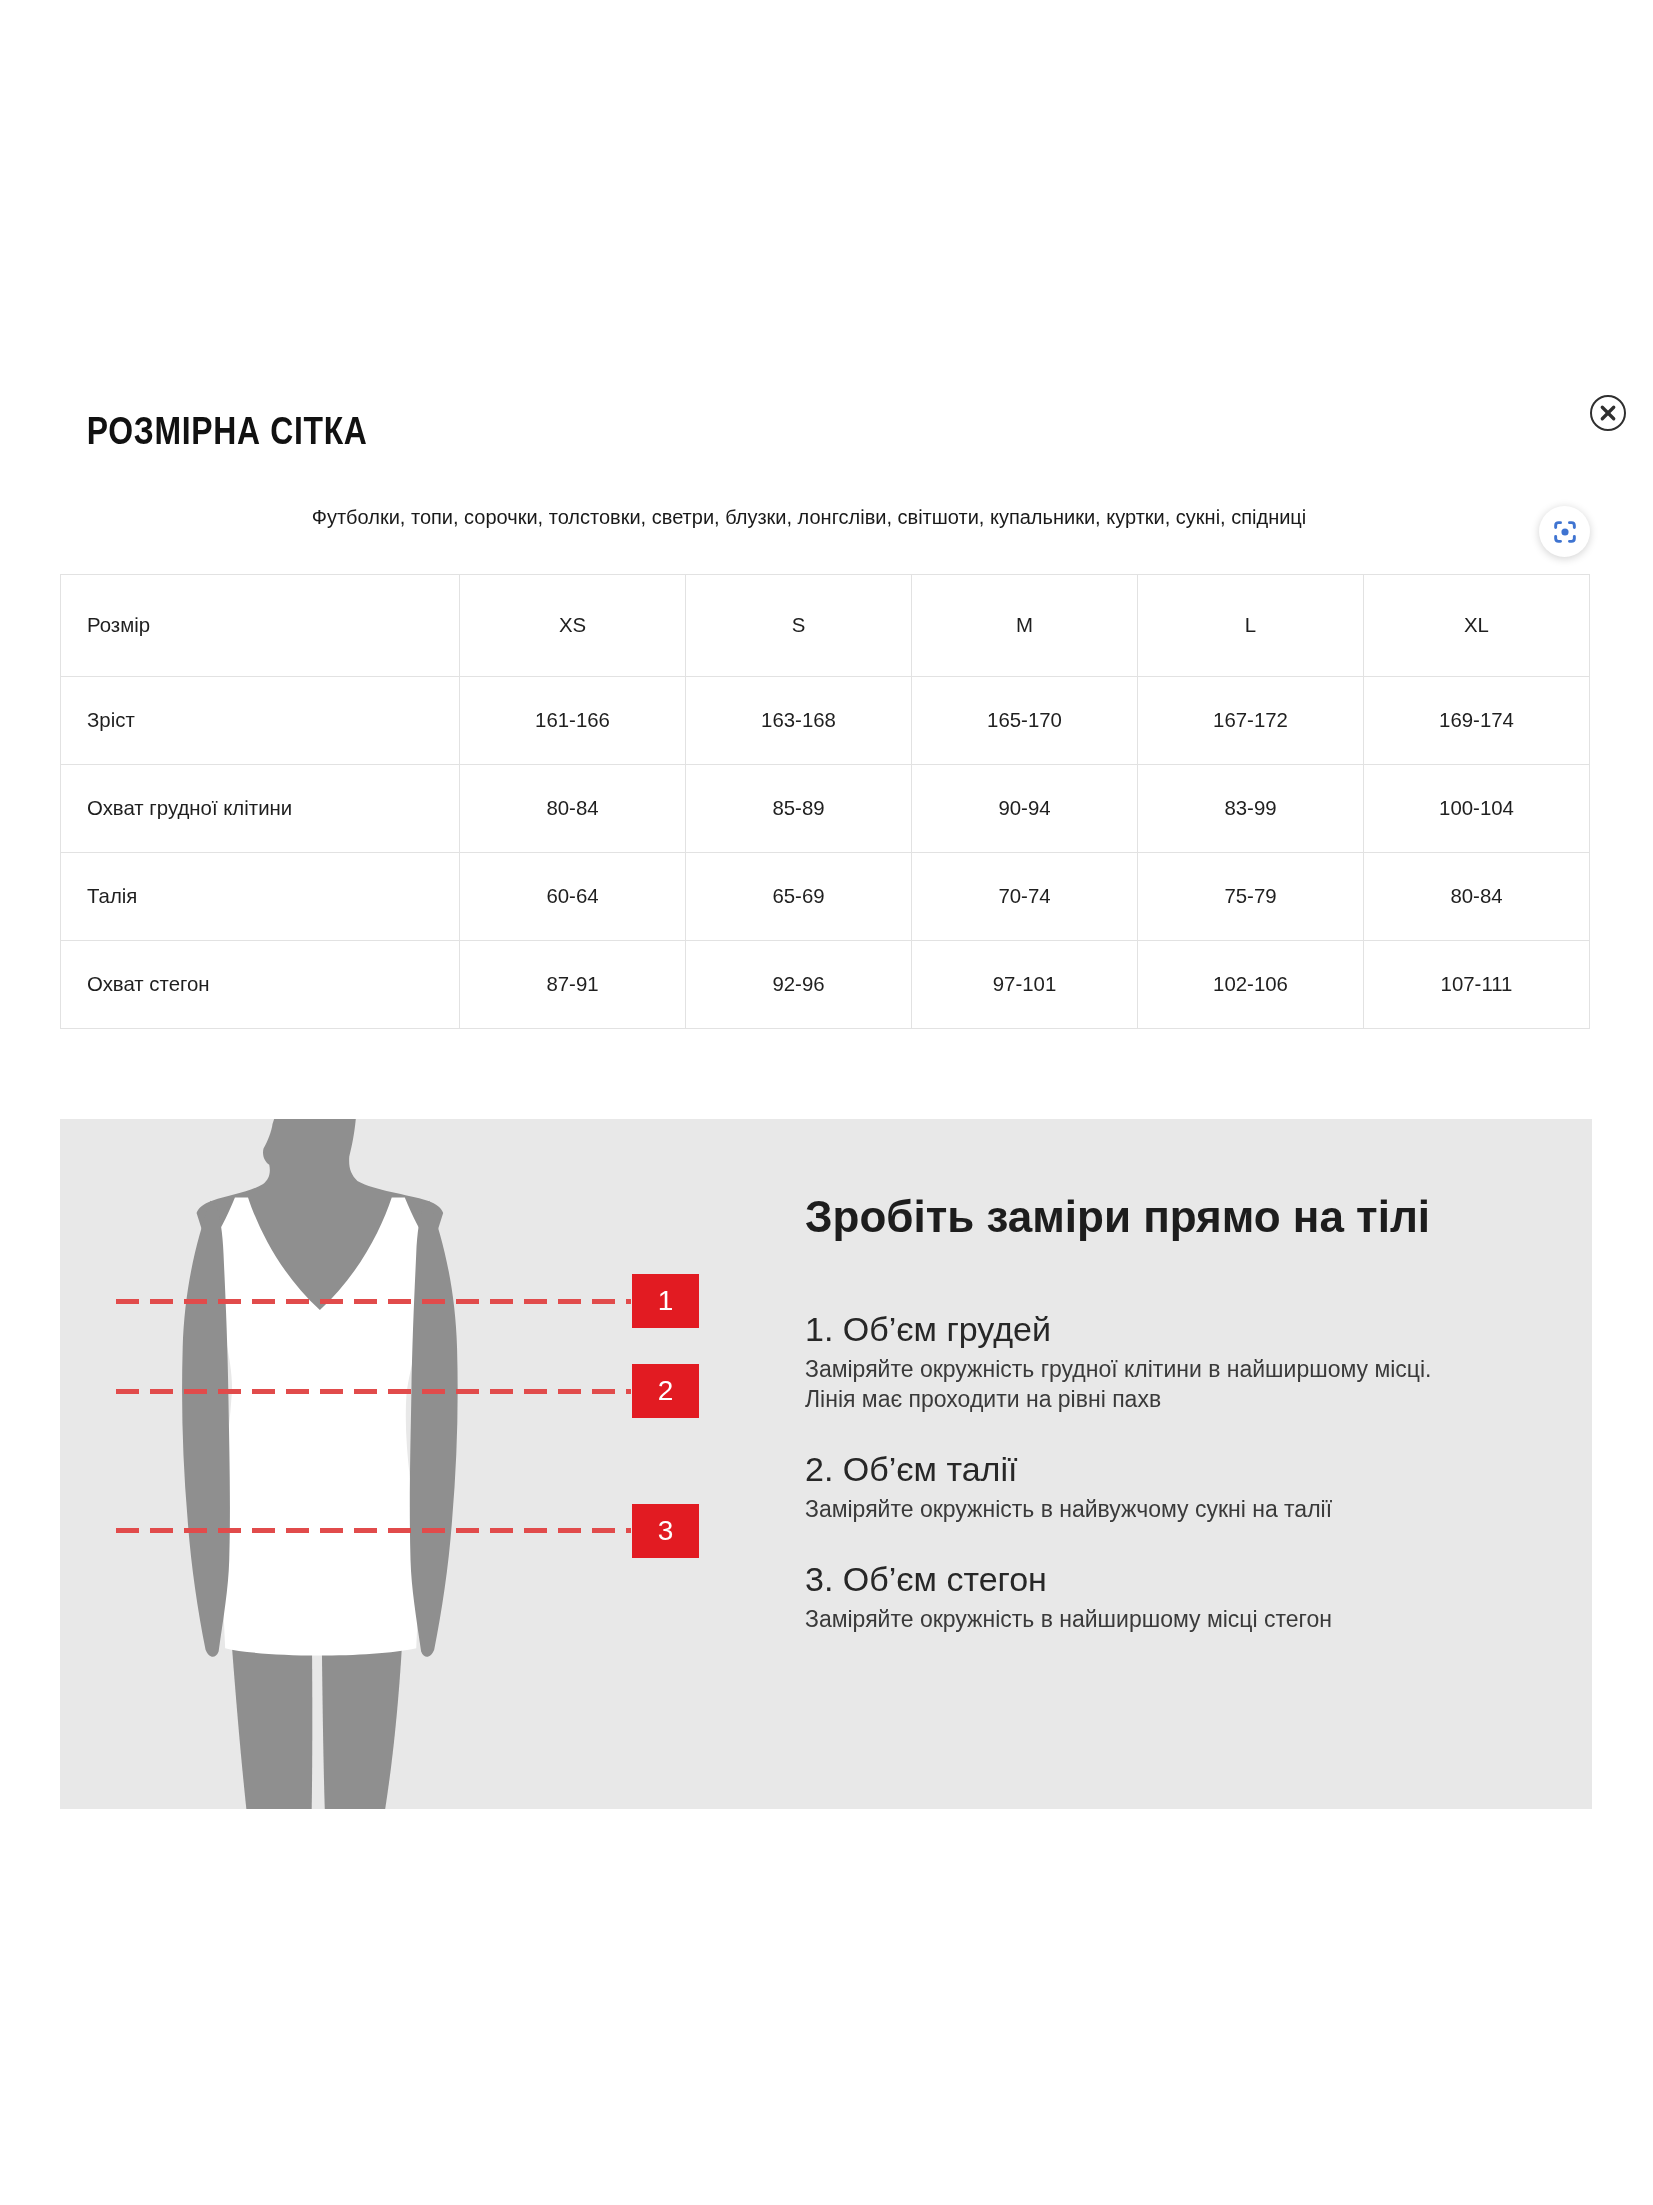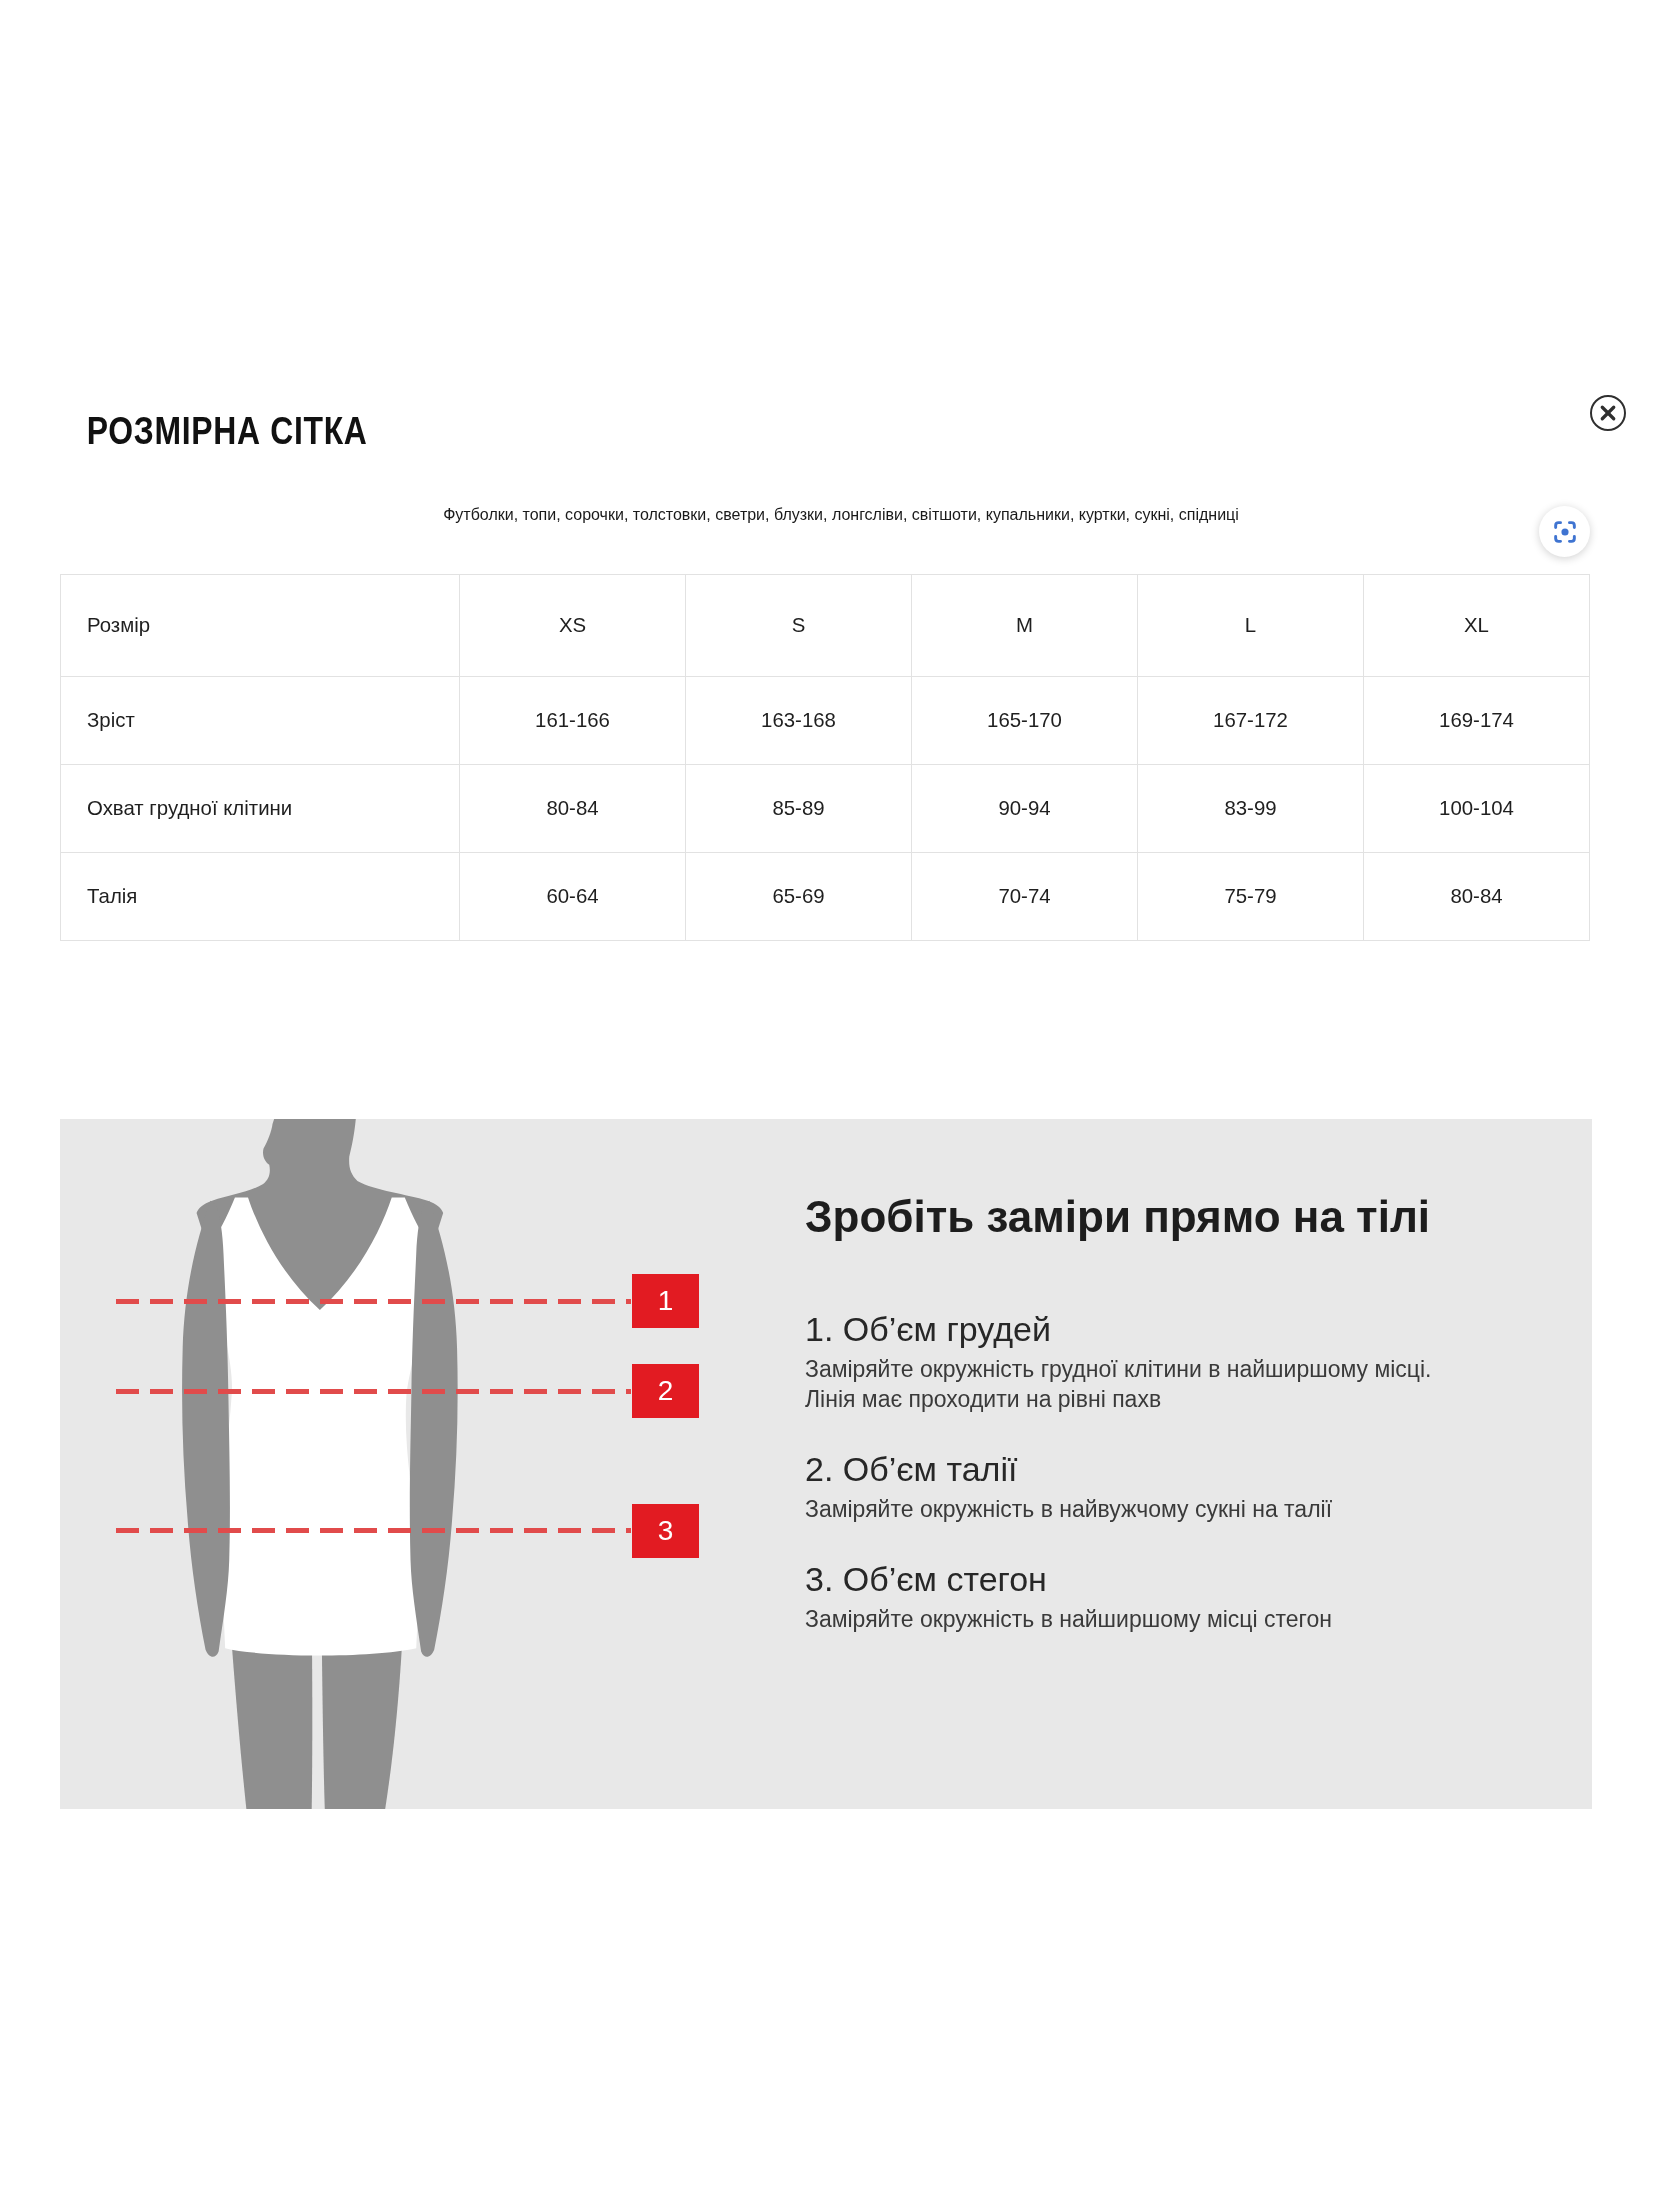--- a/index.html
+++ b/index.html
@@ -10,21 +10,21 @@
   *{margin:0;padding:0;box-sizing:border-box}
   html,body{width:1654px;height:2205px;background:var(--c-page_bg);
     font-family:"Liberation Sans","DejaVu Sans",sans-serif;position:relative;overflow:hidden}
 
   .abs{position:absolute}
 
   
   .title-wrap{left:60px;top:410px;width:1530px;text-align:left}
   .title-inner{display:inline-block;font-size:38px;font-weight:700;color:#111;
     letter-spacing:0.8px;transform:scaleX(.84);transform-origin:center;white-space:nowrap}
-  .subtitle{left:76px;top:506px;width:1530px;text-align:center;font-size:16px;color:#1a1a1a}
+  .subtitle{left:44px;top:506px;width:1530px;text-align:center;font-size:20px;color:#1a1a1a}
 
   .close-btn{left:1590px;top:395px;width:36px;height:36px;border-radius:50%;
     border:2.5px solid var(--c-close_dark);display:flex;align-items:center;justify-content:center;
     background:transparent;cursor:pointer}
   .lens-btn{left:1539px;top:506px;width:51px;height:51px;border-radius:50%;background:#fff;
     box-shadow:0 1.6px 8.2px rgba(0,0,0,.18);display:flex;align-items:center;justify-content:center;cursor:pointer}
 
   
   table.size-table{left:60px;top:574px;width:1530px;position:absolute;border-collapse:collapse;table-layout:fixed}
   .size-table th,.size-table td{border:0.8px solid var(--c-table_border);font-size:20.4px;font-weight:400;
@@ -113,20 +113,28 @@
       <td>83-99</td>
       <td>100-104</td>
     </tr>
     <tr>
       <td class="lbl">Талія</td>
       <td>60-64</td>
       <td>65-69</td>
       <td>70-74</td>
       <td>75-79</td>
       <td>80-84</td>
+    </tr>
+    <tr>
+      <td class="lbl">Охват стегон</td>
+      <td>87-91</td>
+      <td>92-96</td>
+      <td>97-101</td>
+      <td>102-106</td>
+      <td>107-111</td>
     </tr>
   </tbody>
 </table>
 
 <div class="abs panel">
 
   <svg class="fig" width="572" height="690" viewBox="0 0 700 845">
 
     <path fill="var(--c-silhouette_gray)" d="M207 600 C214 700,222 790,228 845 L308 845 C309 780,309 700,308 605 Z"></path>
     <path fill="var(--c-silhouette_gray)" d="M320 605 C321 700,322 780,324 845 L398 845 C408 780,416 705,421 600 Z"></path>

